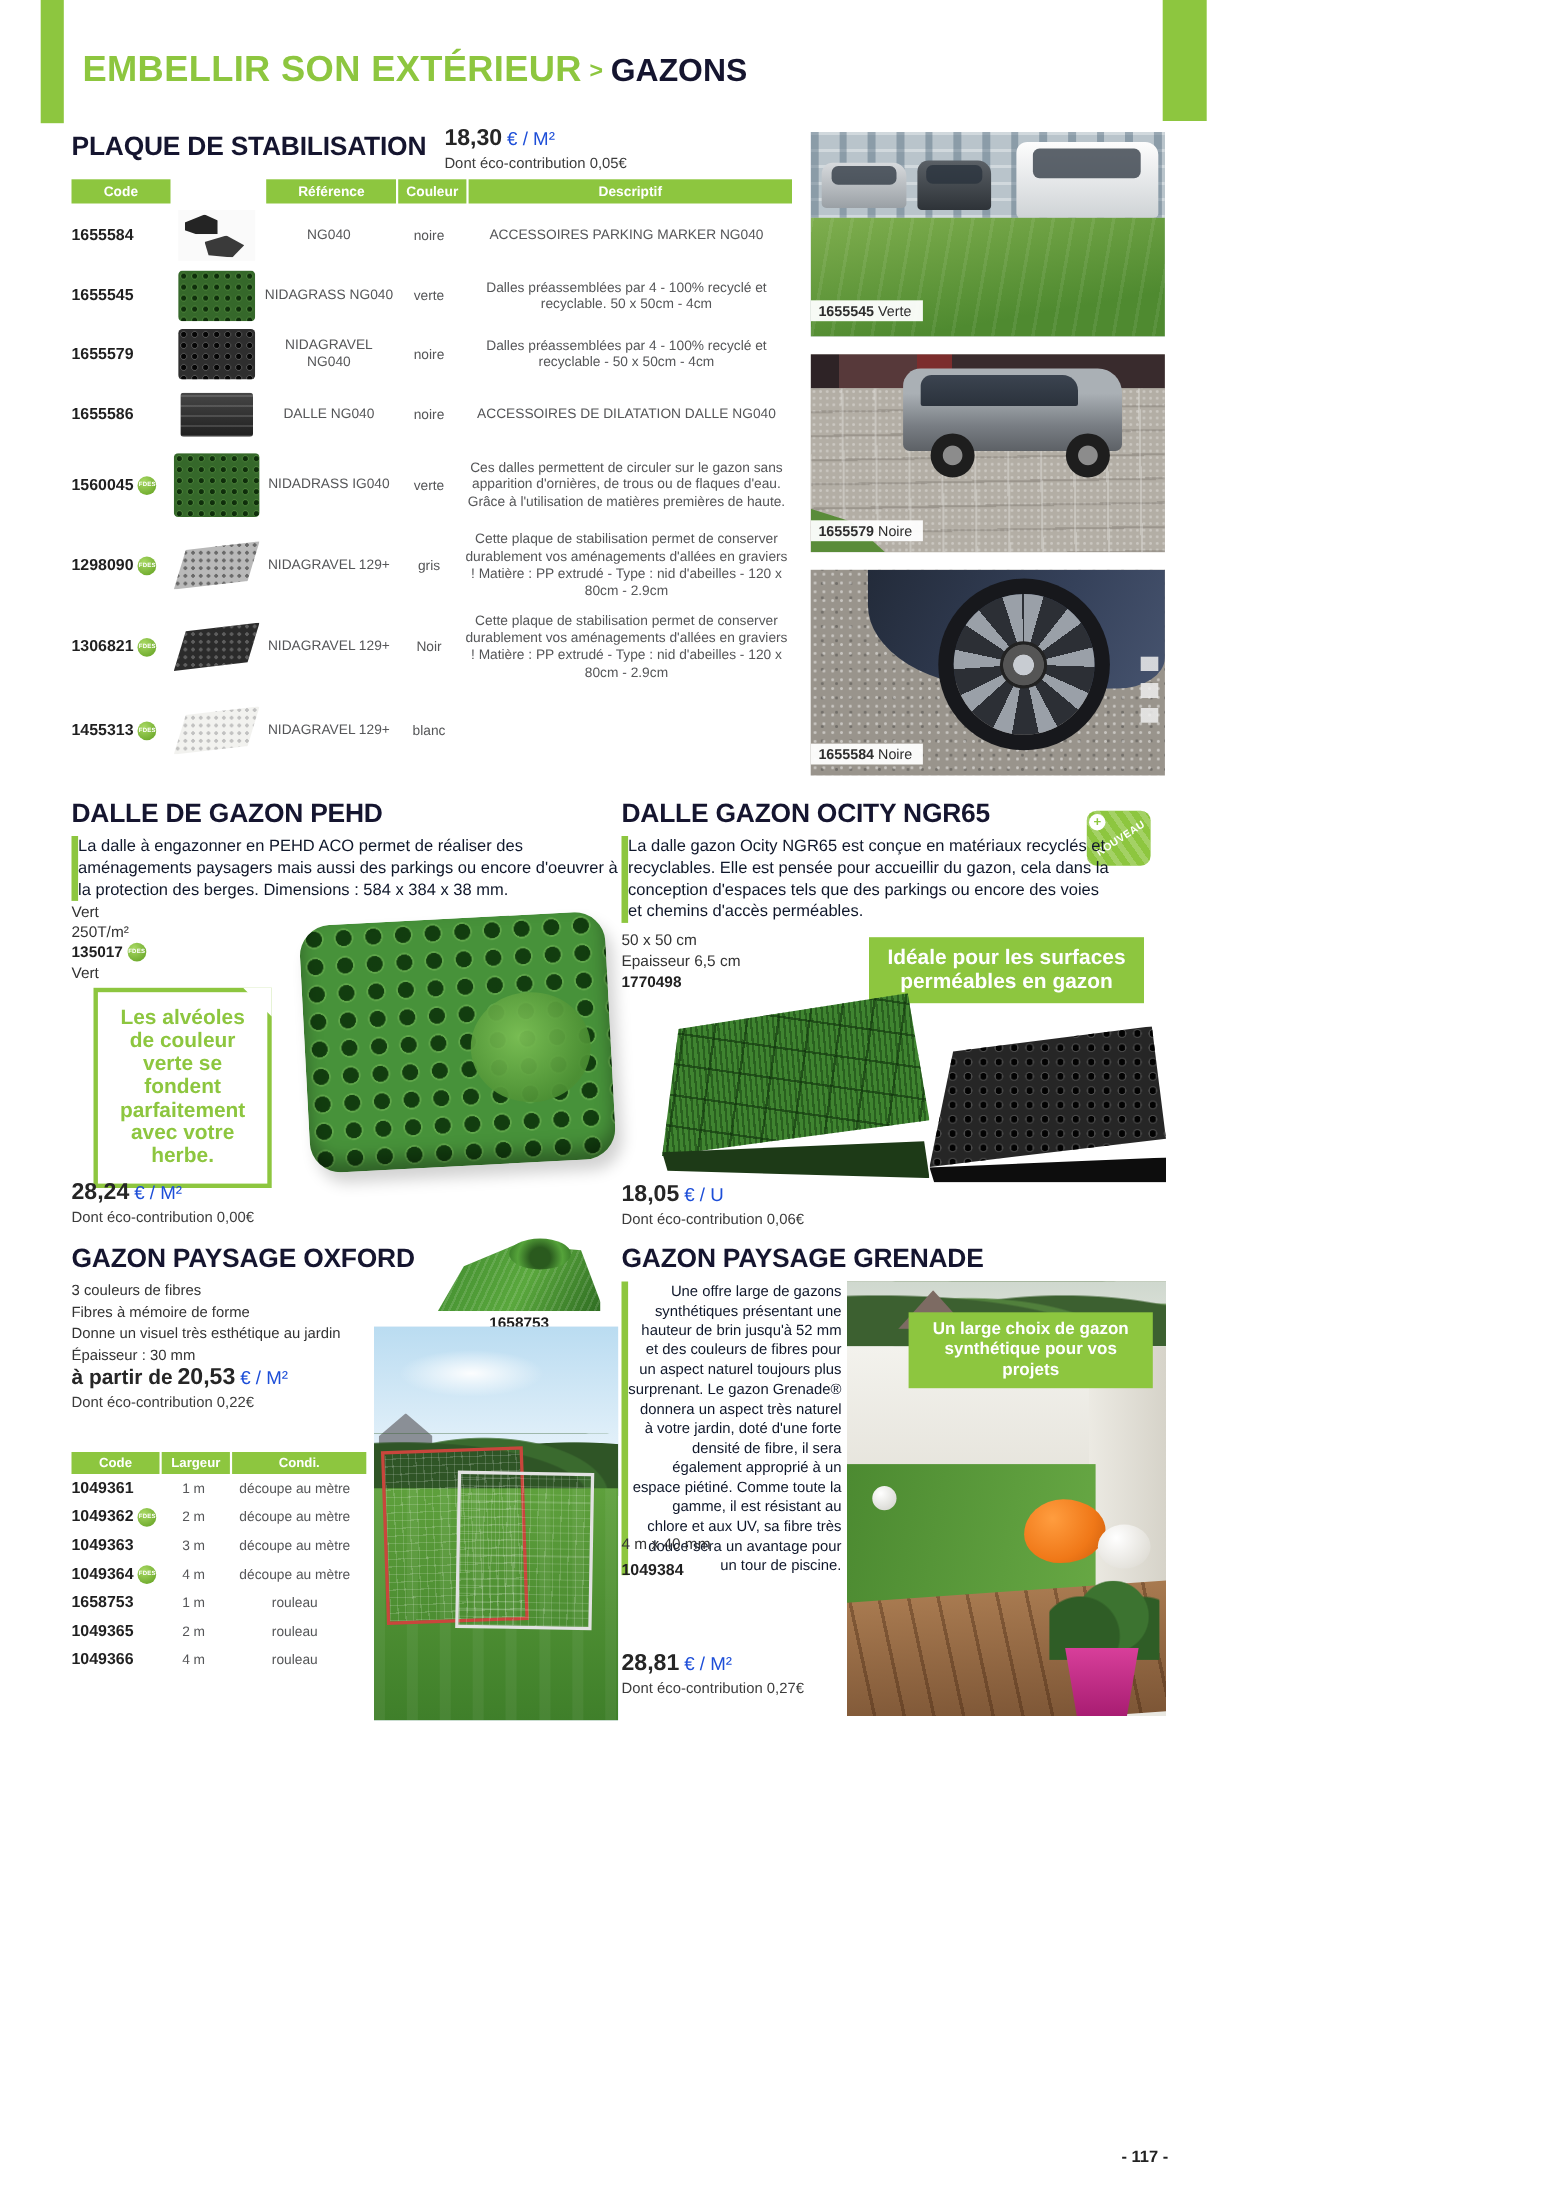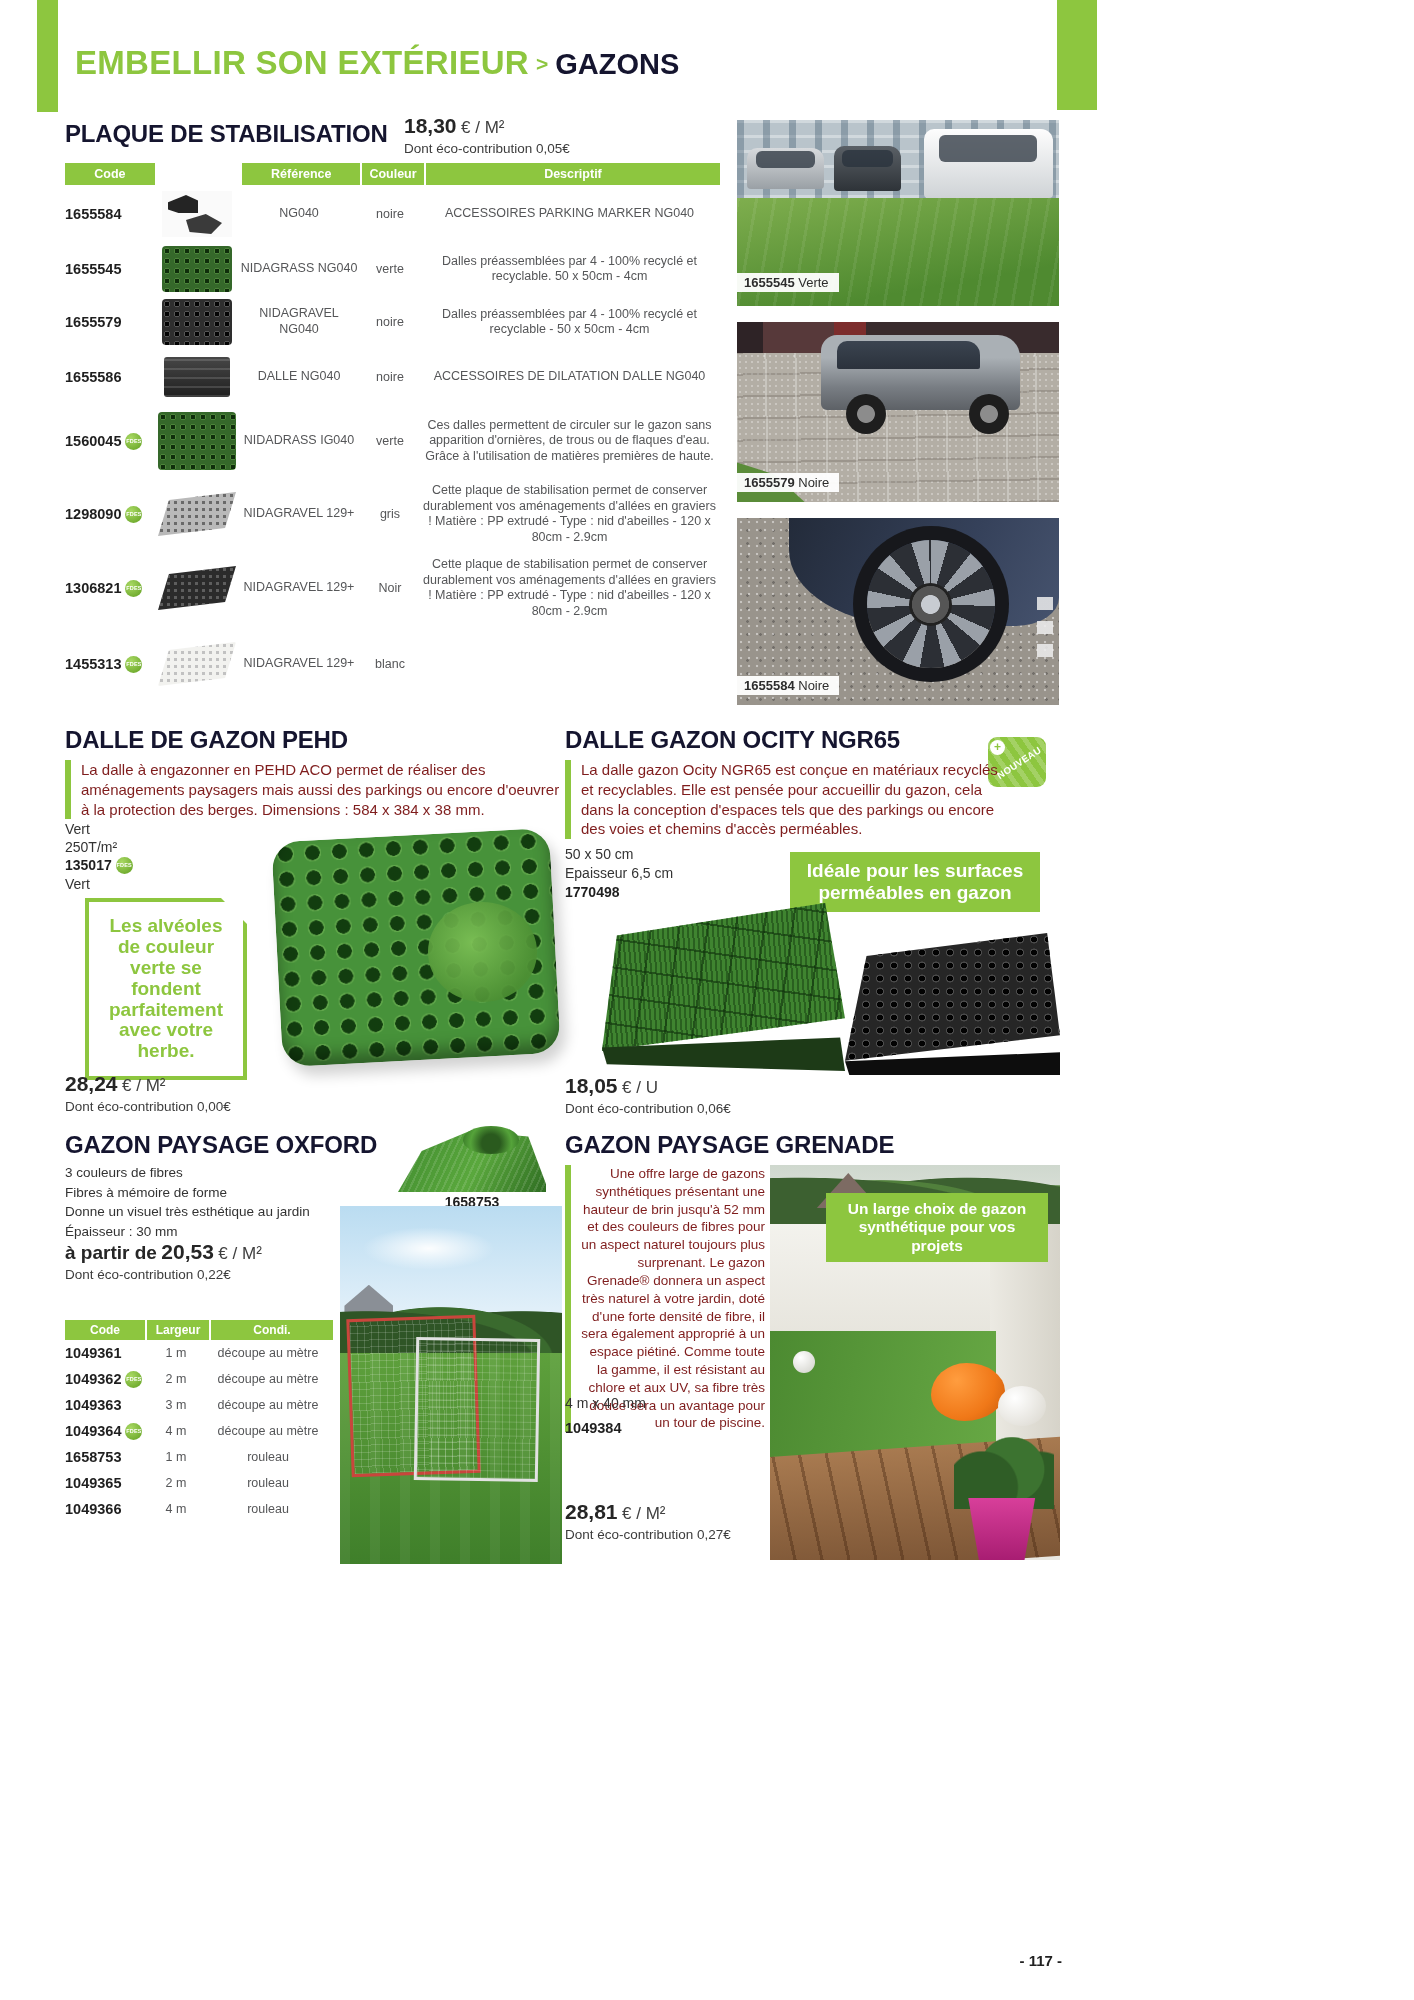--- a/index.html
+++ b/index.html
@@ -17,23 +17,23 @@
   .corner{ position:absolute; left:1057px; top:0; width:40px; height:110px; background:var(--accent); }
   .header-title{ position:absolute; left:75px; top:44px; white-space:nowrap; }
   .t-main{ color:var(--accent); font-size:33px; font-weight:bold; letter-spacing:.3px; }
   .t-sep{ color:var(--accent); font-size:21px; font-weight:bold; margin:0 7px; vertical-align:3px; }
   .t-sub{ color:var(--ink); font-size:29px; font-weight:bold; }
 
   
   .sec-title{ position:absolute; font-size:24px; font-weight:bold; color:var(--ink); letter-spacing:-.2px; }
   .price-big{ font-size:21px; font-weight:bold; color:#262626; }
   .price-prefix{ font-size:19px; font-weight:bold; color:#262626; }
-  .price-unit{ font-size:17px; color:#404040; }
+  .price-unit{ font-size:17px; color:#1d4ed8; }
   .eco{ font-size:13.5px; color:#3c3c3c; margin-top:3px; }
-  .desc-p{ border-left:6px solid var(--accent); padding-left:10px; font-size:15px; line-height:1.32; color:#7f1d1d; }
+  .desc-p{ border-left:6px solid var(--accent); font-size:15px; line-height:1.32; color:#0f172a; }
   .fdes{ display:inline-flex; align-items:center; justify-content:center; width:17px; height:17px; border-radius:50%;
          background:radial-gradient(circle at 35% 30%, #a9d964, #5f9e1e); color:#fff; font-size:5.5px; font-weight:bold;
          letter-spacing:.2px; flex:none; }
 
   
   .s1-price{ position:absolute; left:404px; top:114px; }
 
   
   .stab-table{ position:absolute; left:65px; top:163px; width:655px; }
   .shead{ display:flex; height:22px; font-size:12.5px; color:#fff; font-weight:bold; }

